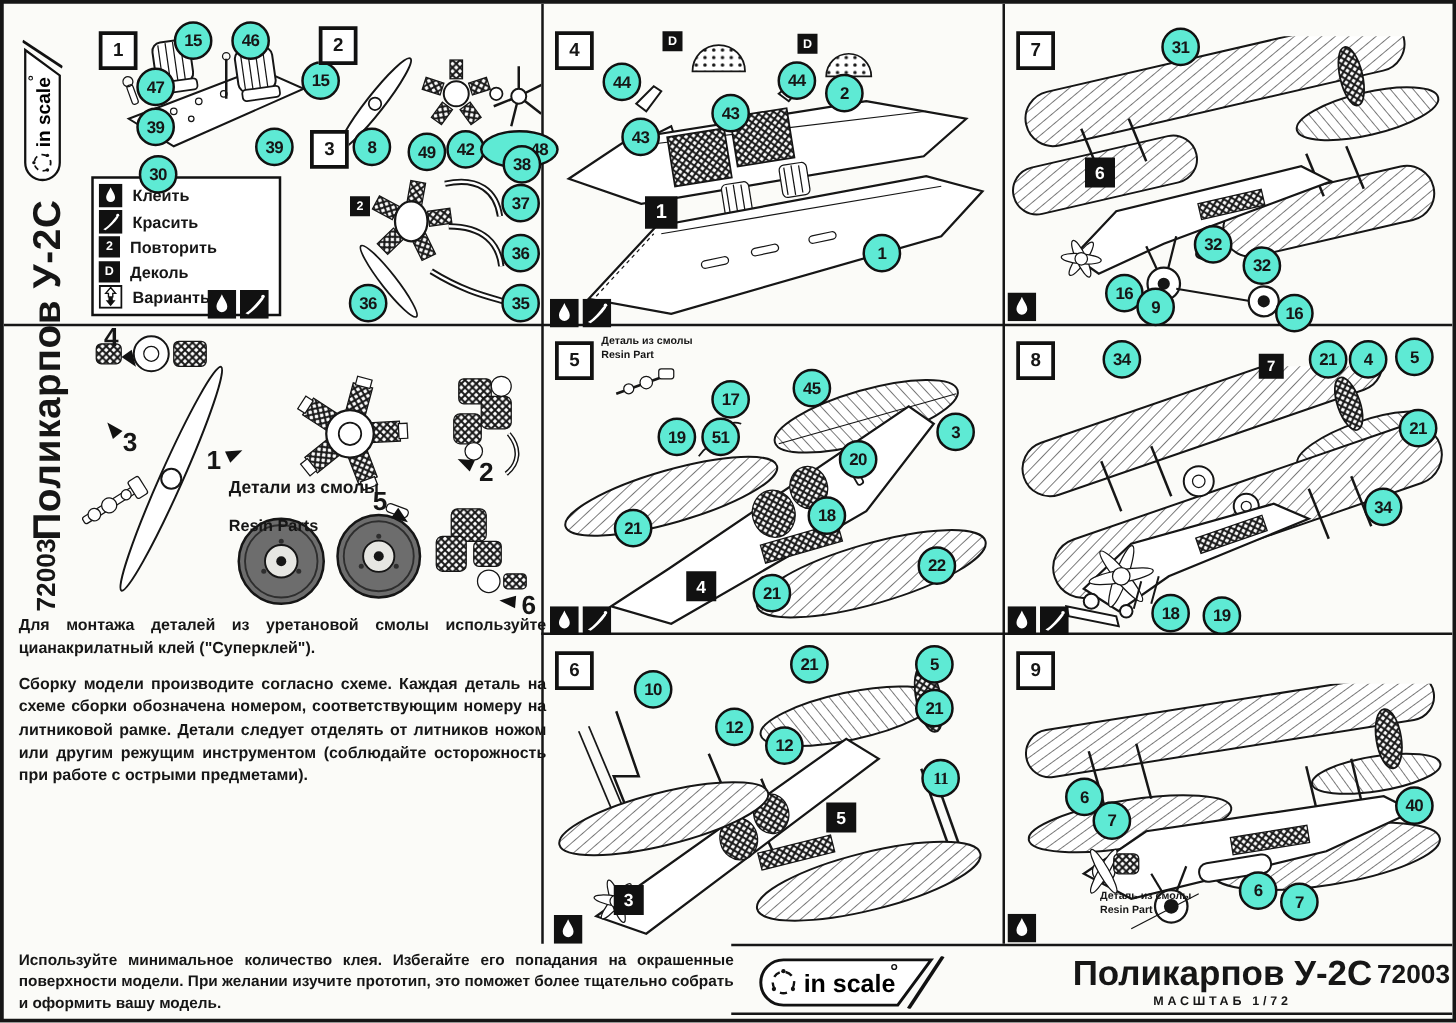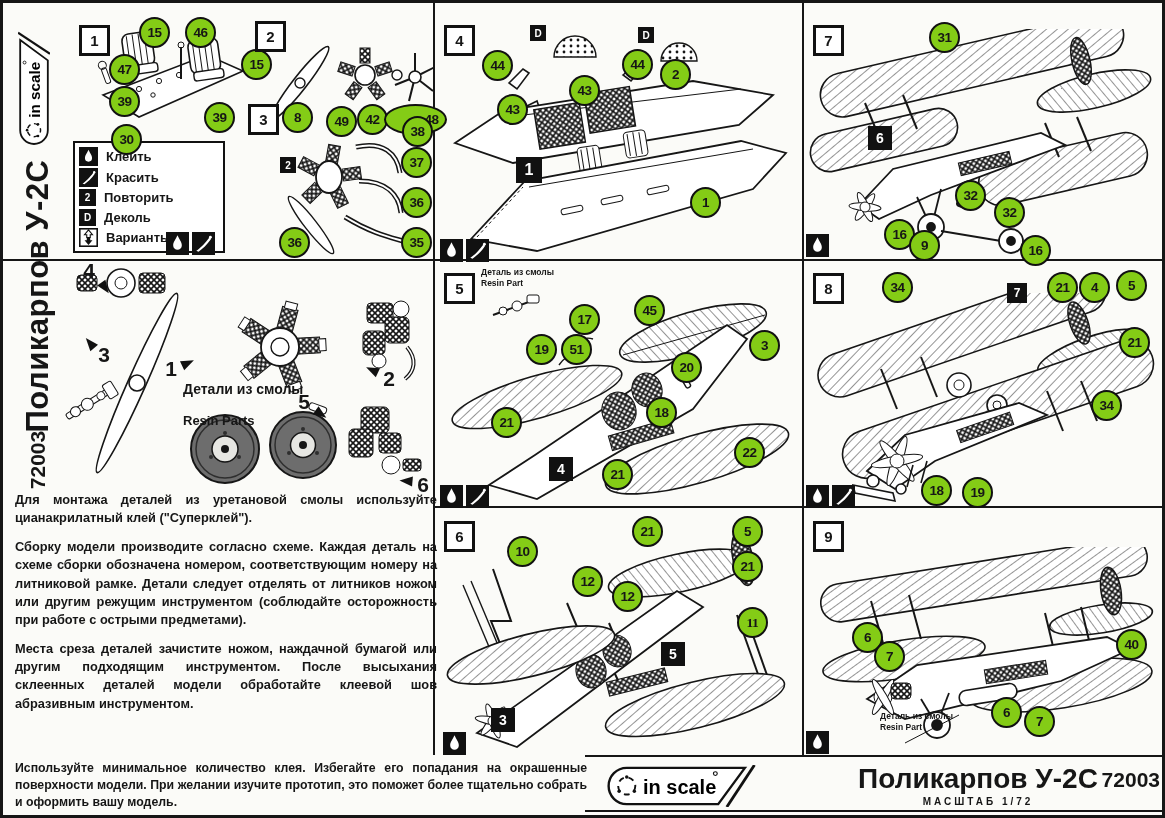--- a/index.html
+++ b/index.html
@@ -4,21 +4,21 @@
 <style>
   html,body{margin:0;padding:0;background:#9a9a9a;}
   .page{position:relative;width:1165px;height:818px;margin:0 auto;background:#fbfbf8;
         border:3px solid #161616;box-sizing:border-box;overflow:hidden;
         font-family:"Liberation Sans",sans-serif;color:#161616;}
   .vline,.hline{position:absolute;background:#161616;}
   
   .step-box{position:absolute;width:25px;height:25px;background:#fff;border:3px solid #111;
             display:flex;align-items:center;justify-content:center;
             font:700 15px "Liberation Sans",sans-serif;z-index:30;}
-  .balloon{position:absolute;width:27px;height:27px;margin:-14px 0 0 -14px;background:#84cc16;
+  .balloon{position:absolute;width:27px;height:27px;margin:-14px 0 0 -14px;background:#5eead4;
            border:2.5px solid #111;border-radius:50%;display:flex;align-items:center;justify-content:center;
            font:700 13.5px "Liberation Sans",sans-serif;letter-spacing:-.5px;z-index:25;}
   .repeat-badge{position:absolute;background:#111;color:#fff;display:flex;align-items:center;justify-content:center;
            font-weight:700;z-index:26;}
   .decal-badge{position:absolute;width:16px;height:16px;margin:-8px 0 0 -8px;background:#111;color:#fff;
            display:flex;align-items:center;justify-content:center;font:700 10px "Liberation Sans",sans-serif;z-index:26;}
   .icon-group{position:absolute;display:flex;gap:3px;z-index:26;}
   .icon-group .ic{width:23px;height:23px;}
   .icon-group svg{width:100%;height:100%;display:block;}
   .resin-num{position:absolute;font:700 21px "Liberation Sans",sans-serif;z-index:25;transform:translate(-50%,-50%);}
@@ -508,21 +508,20 @@
           <circle cx="128" cy="178" r="5" fill="#161616"></circle>
       </g>
       <rect x="150" y="140" width="58" height="15" rx="7" fill="#fff" stroke="#161616" stroke-width="1.6" transform="rotate(-9 179 147)"></rect>
       <path d="M96 196 L150 168" stroke="#161616" stroke-width="1" fill="none"></path>
     </svg>
   </div>
 
   <div class="instructions">
     <p>Для монтажа деталей из уретановой смолы используйте цианакрилатный клей ("Суперклей").</p>
     <p>Сборку модели производите согласно схеме. Каждая деталь на схеме сборки обозначена номером, соответствующим номеру на литниковой рамке. Детали следует отделять от литников ножом или другим режущим инструментом (соблюдайте осторожность при работе с острыми предметами).</p>
-    <p>Места среза деталей зачистите ножом, наждачной бумагой или другим подходящим инструментом. После высыхания склеенных деталей модели обработайте клеевой шов абразивным инструментом.</p>
   </div>
   <div class="footnote">Используйте минимальное количество клея. Избегайте его попадания на окрашенные поверхности модели. При желании изучите прототип, это поможет более тщательно собрать и оформить вашу модель.</div>
 
   <div class="resin-title">
     <div>Детали из смолы</div>
     <div class="en">Resin Parts</div>
   </div>
 
   <div class="mini-label" style="left:478px;top:264px">
     <div>Деталь из смолы</div>

